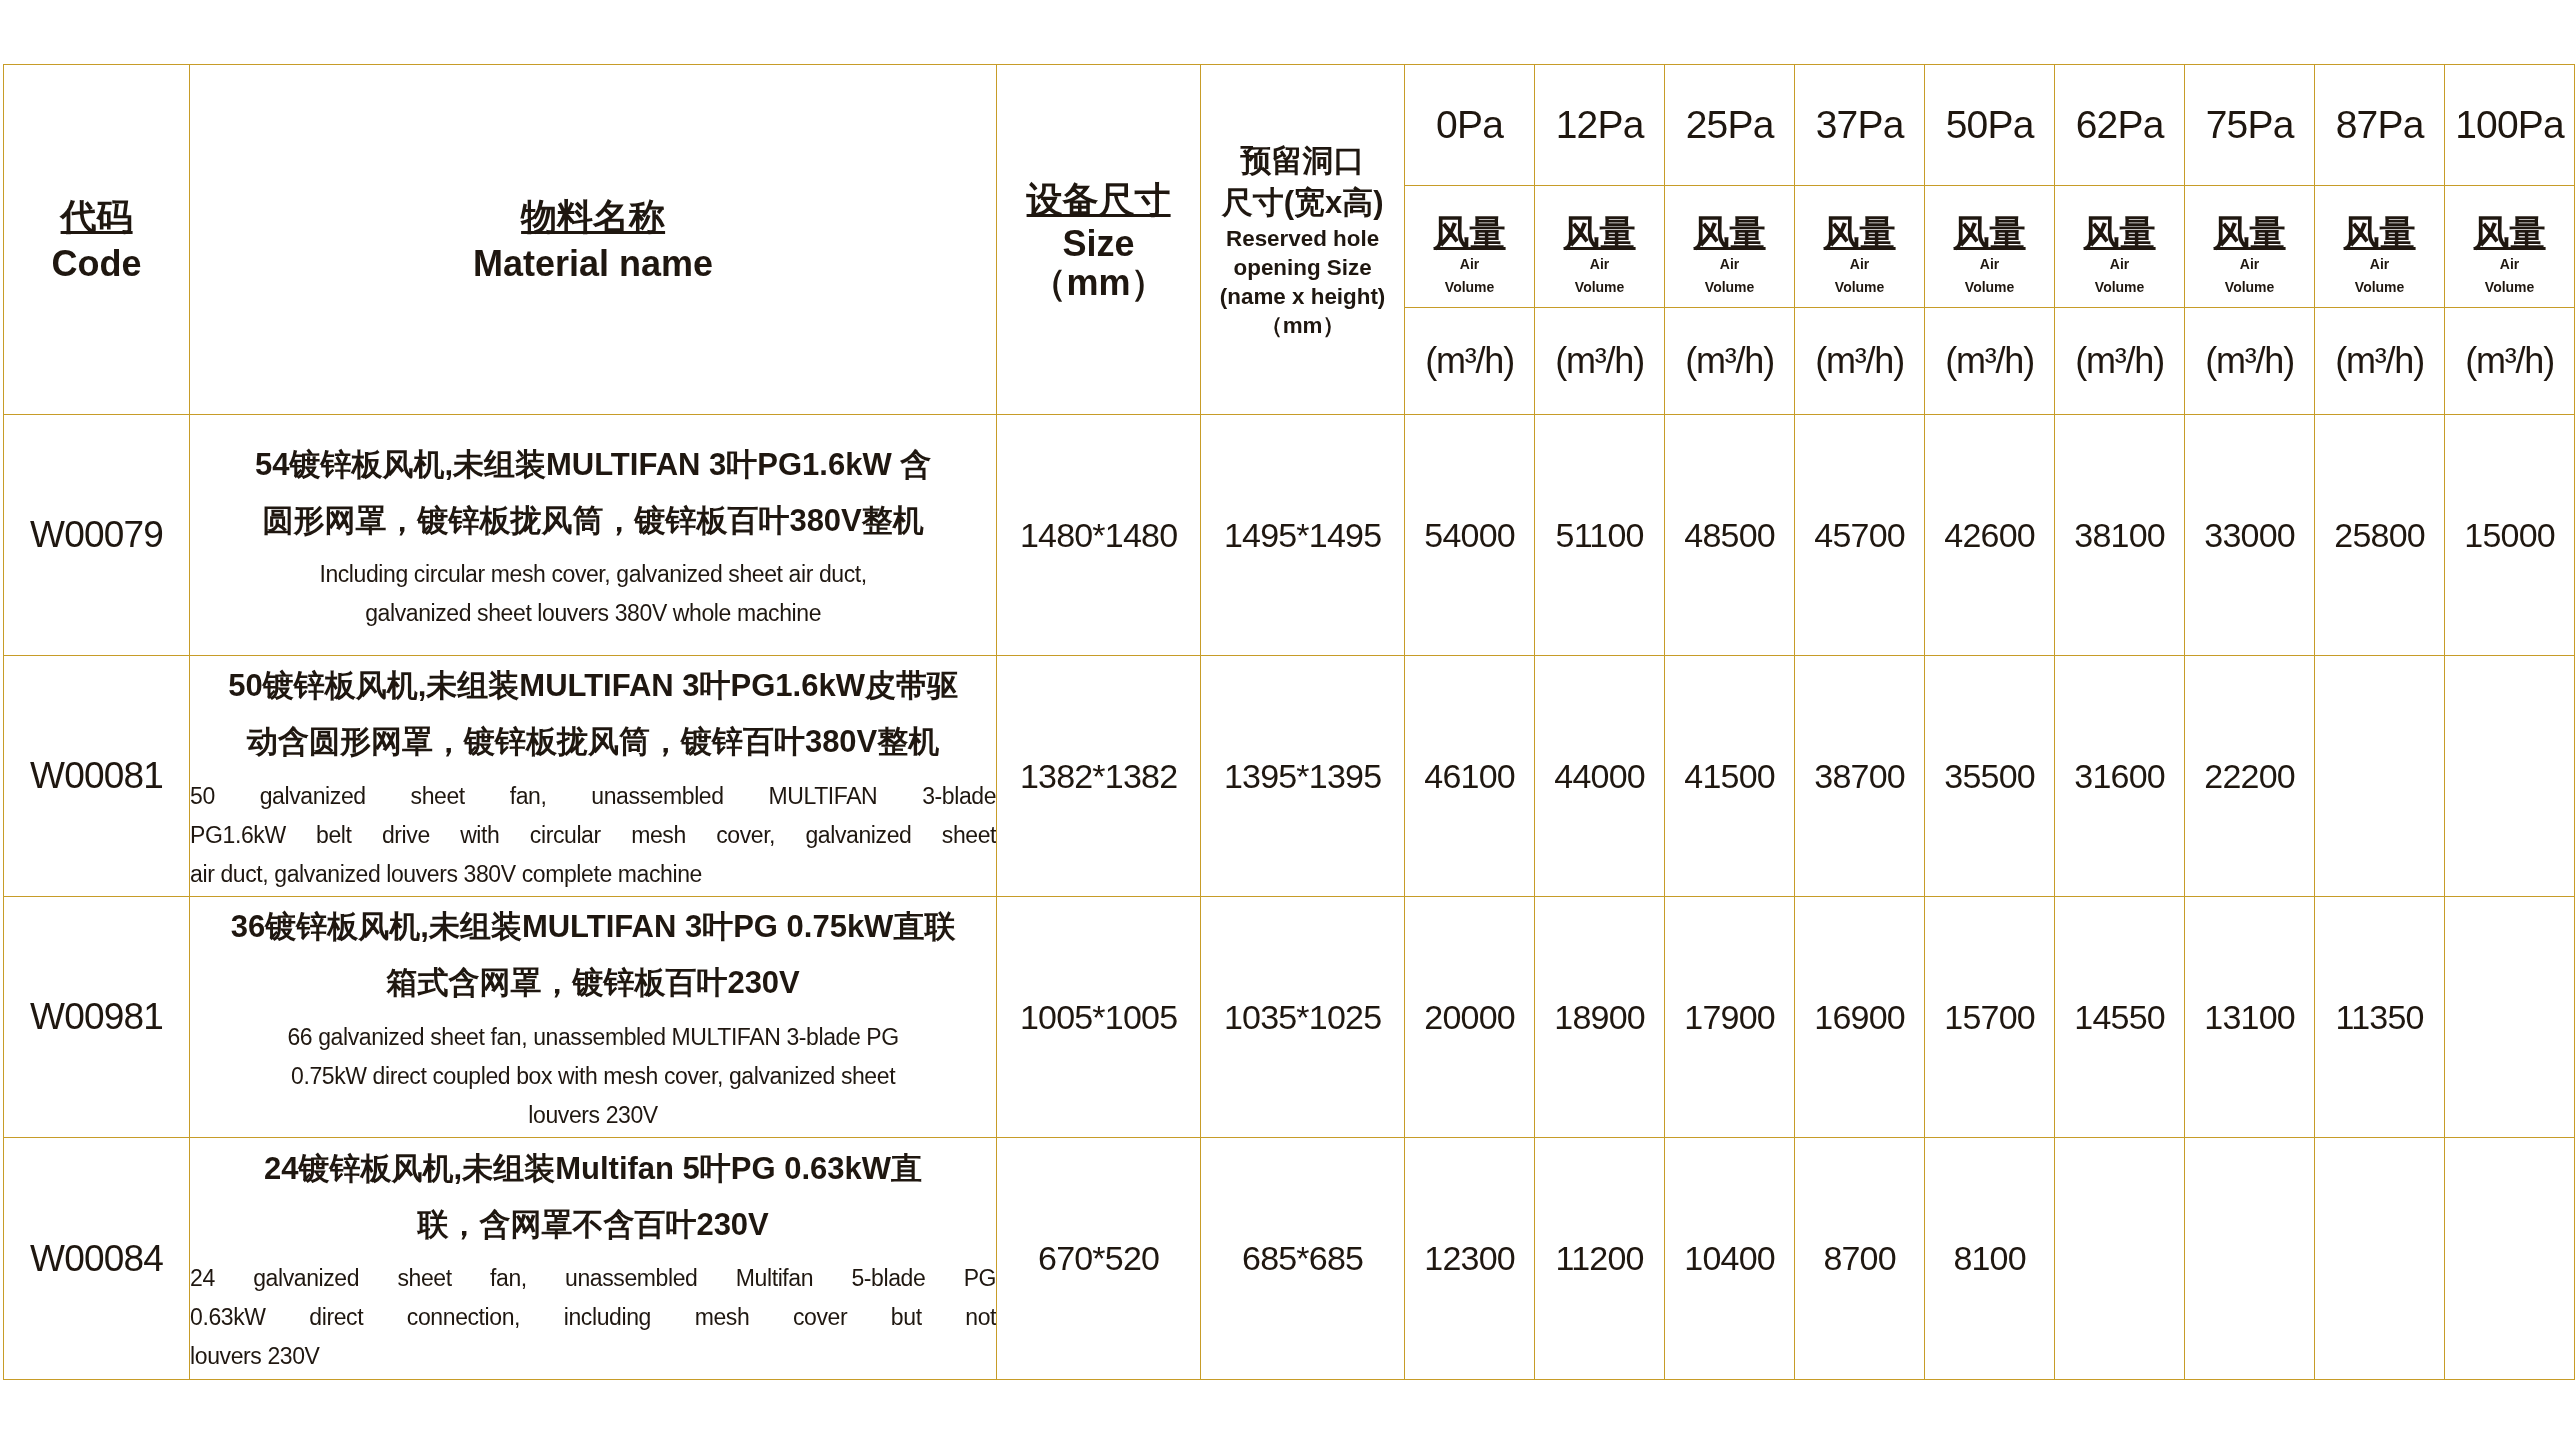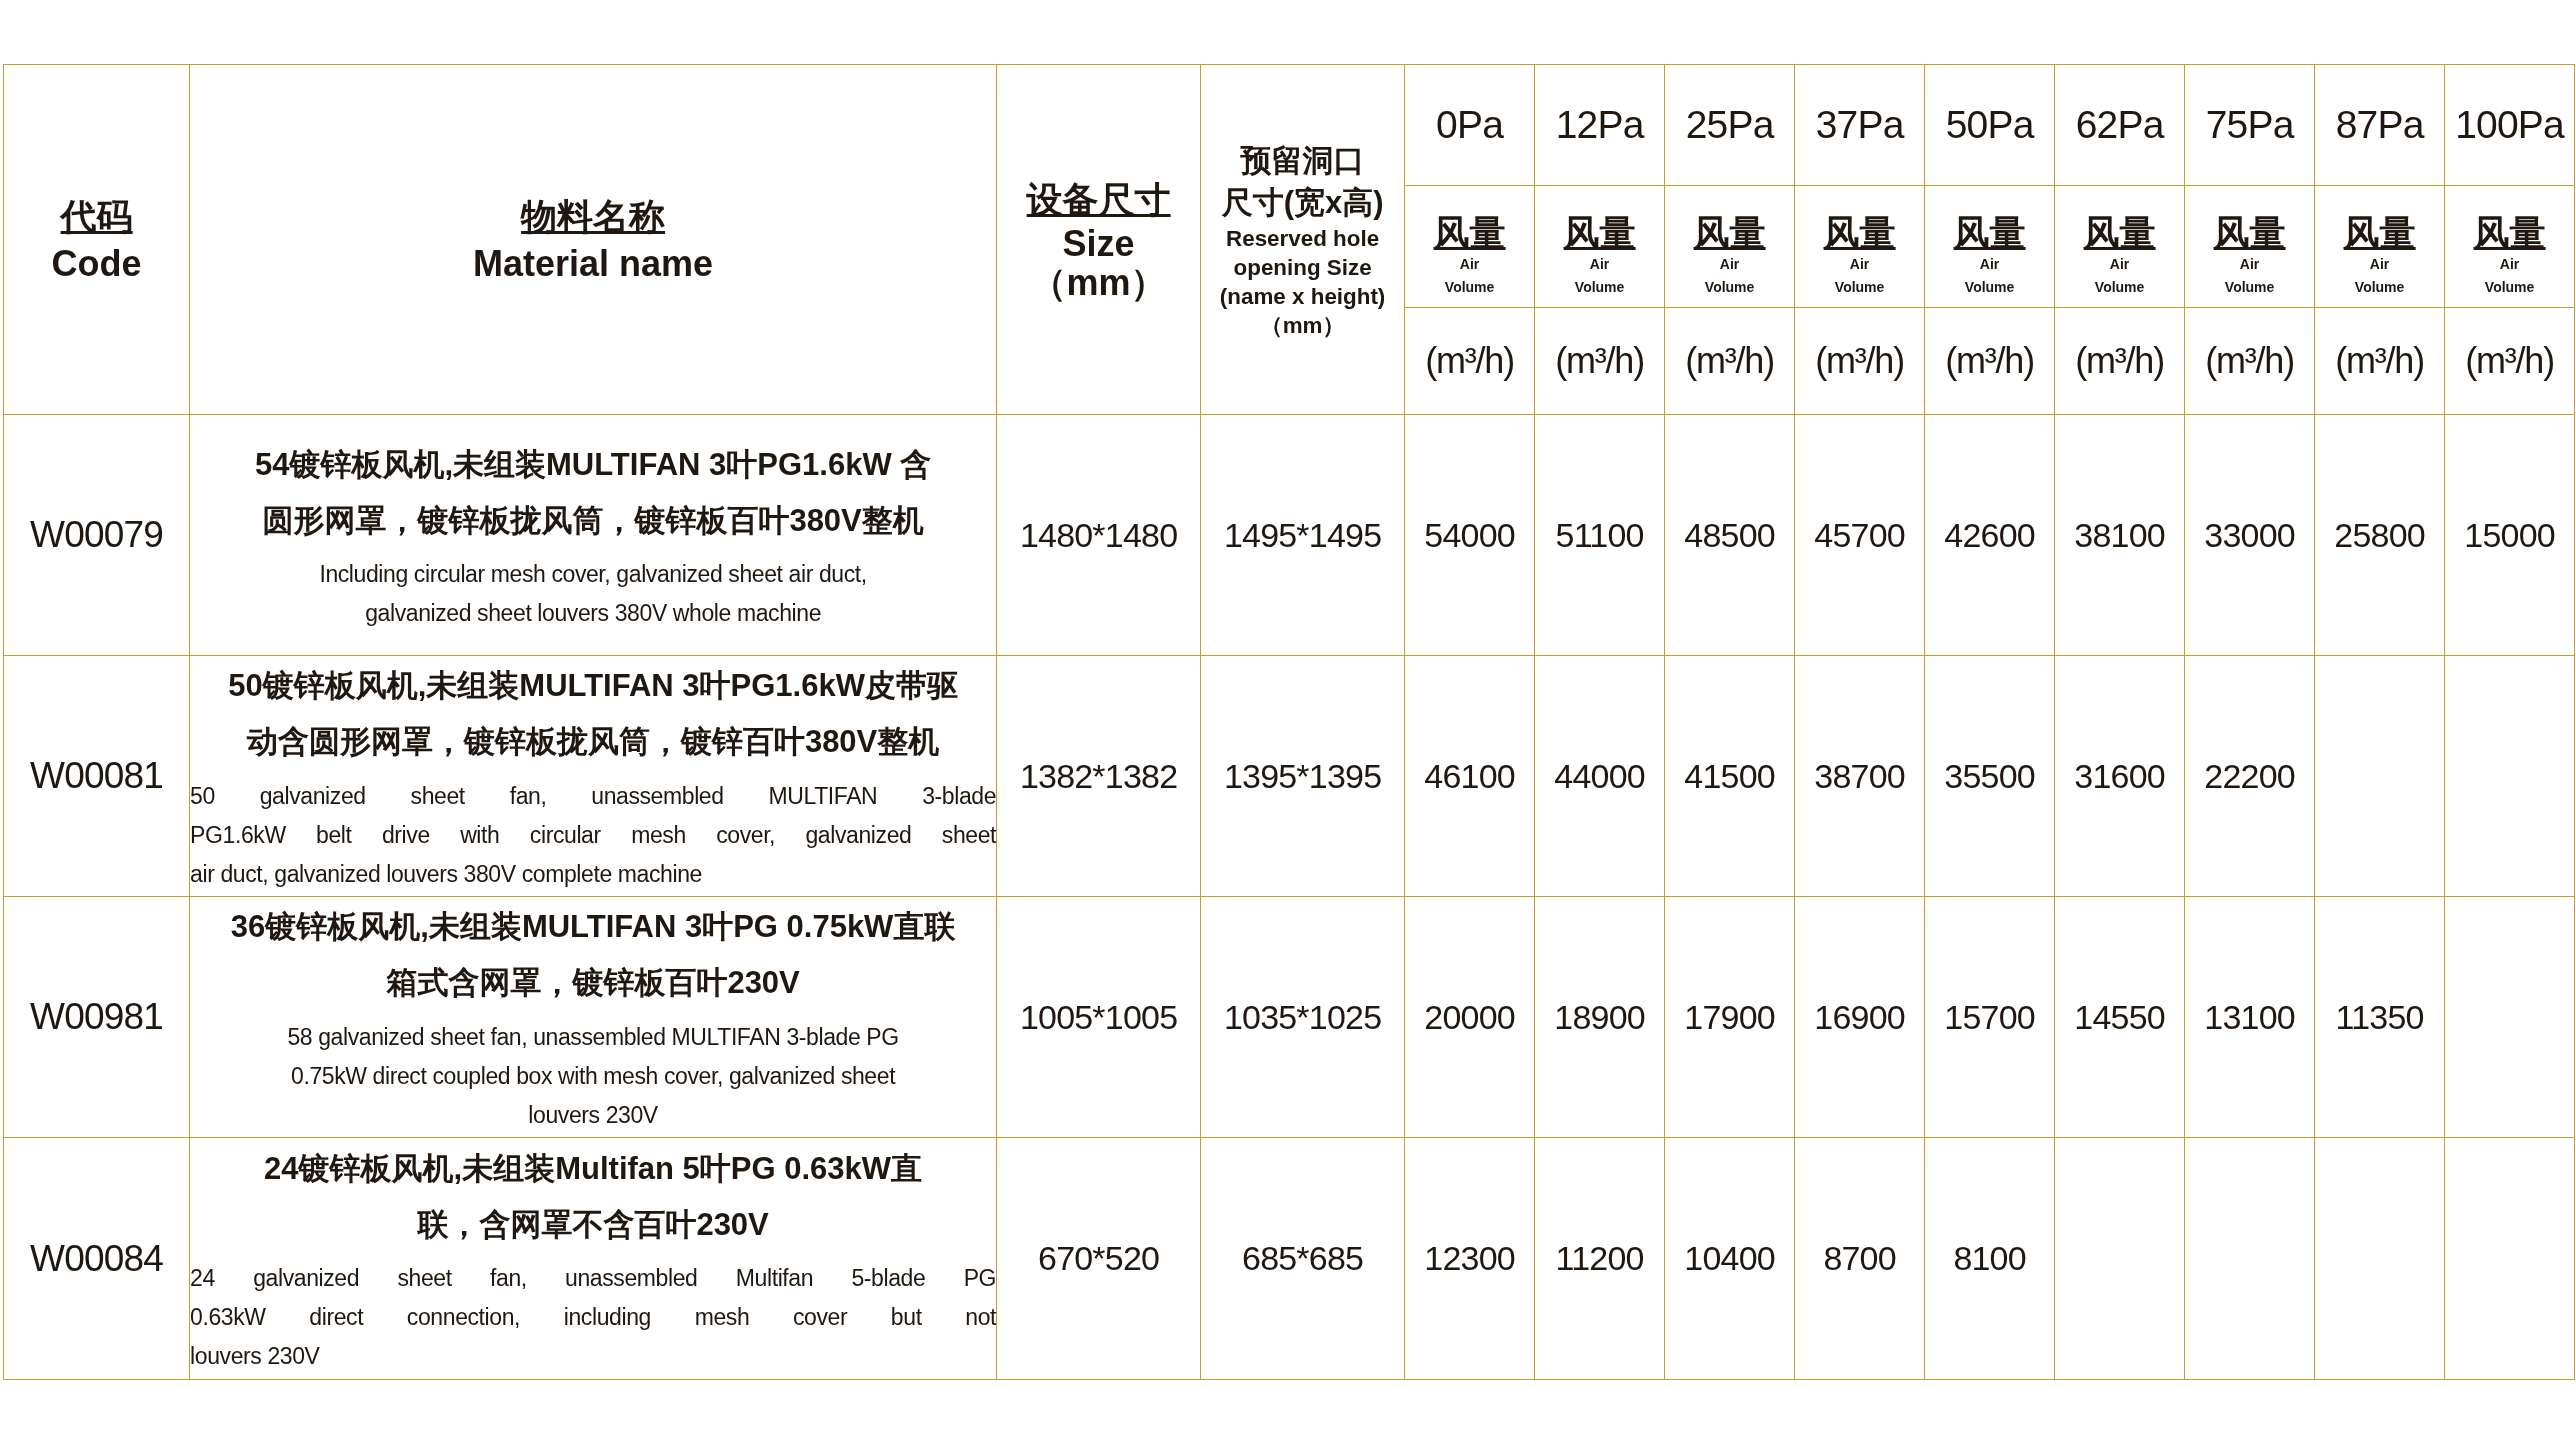--- a/index.html
+++ b/index.html
@@ -236,21 +236,21 @@
       <td class="td-num"></td>
     </tr>
     <tr>
       <td class="td-code">W00981</td>
       <td class="td-mat">
         <div class="mat-zh">
               <div class="ln">36镀锌板风机,未组装MULTIFAN 3叶PG 0.75kW直联</div>
               <div class="ln">箱式含网罩，镀锌板百叶230V</div>
             </div>
         <div class="mat-en">
-              <div class="ln">58 galvanized sheet fan, unassembled MULTIFAN 3-blade PG</div>
+              <div class="ln">66 galvanized sheet fan, unassembled MULTIFAN 3-blade PG</div>
               <div class="ln">0.75kW direct coupled box with mesh cover, galvanized sheet</div>
               <div class="ln">louvers 230V</div>
             </div>
       </td>
       <td class="td-num">1005*1005</td>
       <td class="td-num">1035*1025</td>
       <td class="td-num">20000</td>
       <td class="td-num">18900</td>
       <td class="td-num">17900</td>
       <td class="td-num">16900</td>

